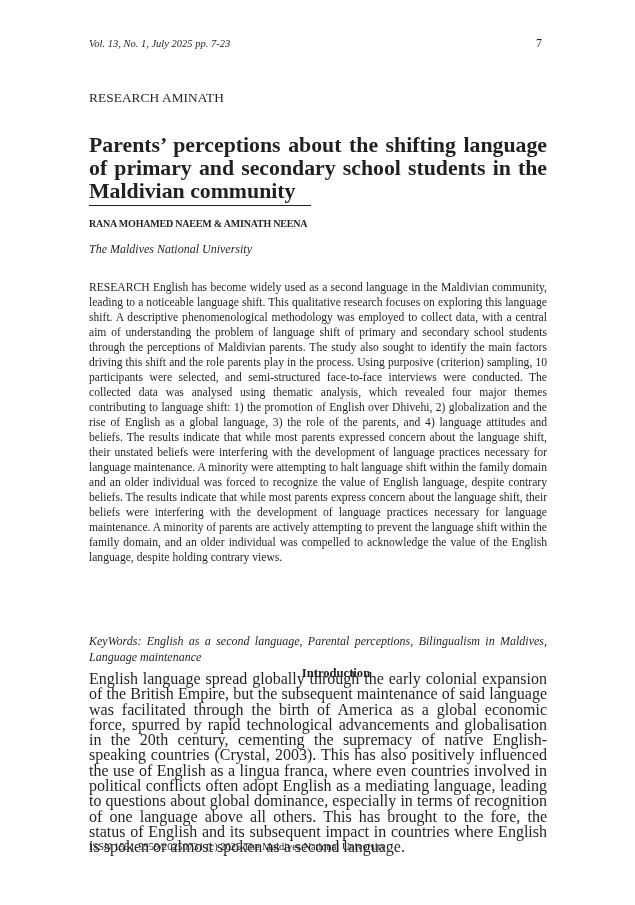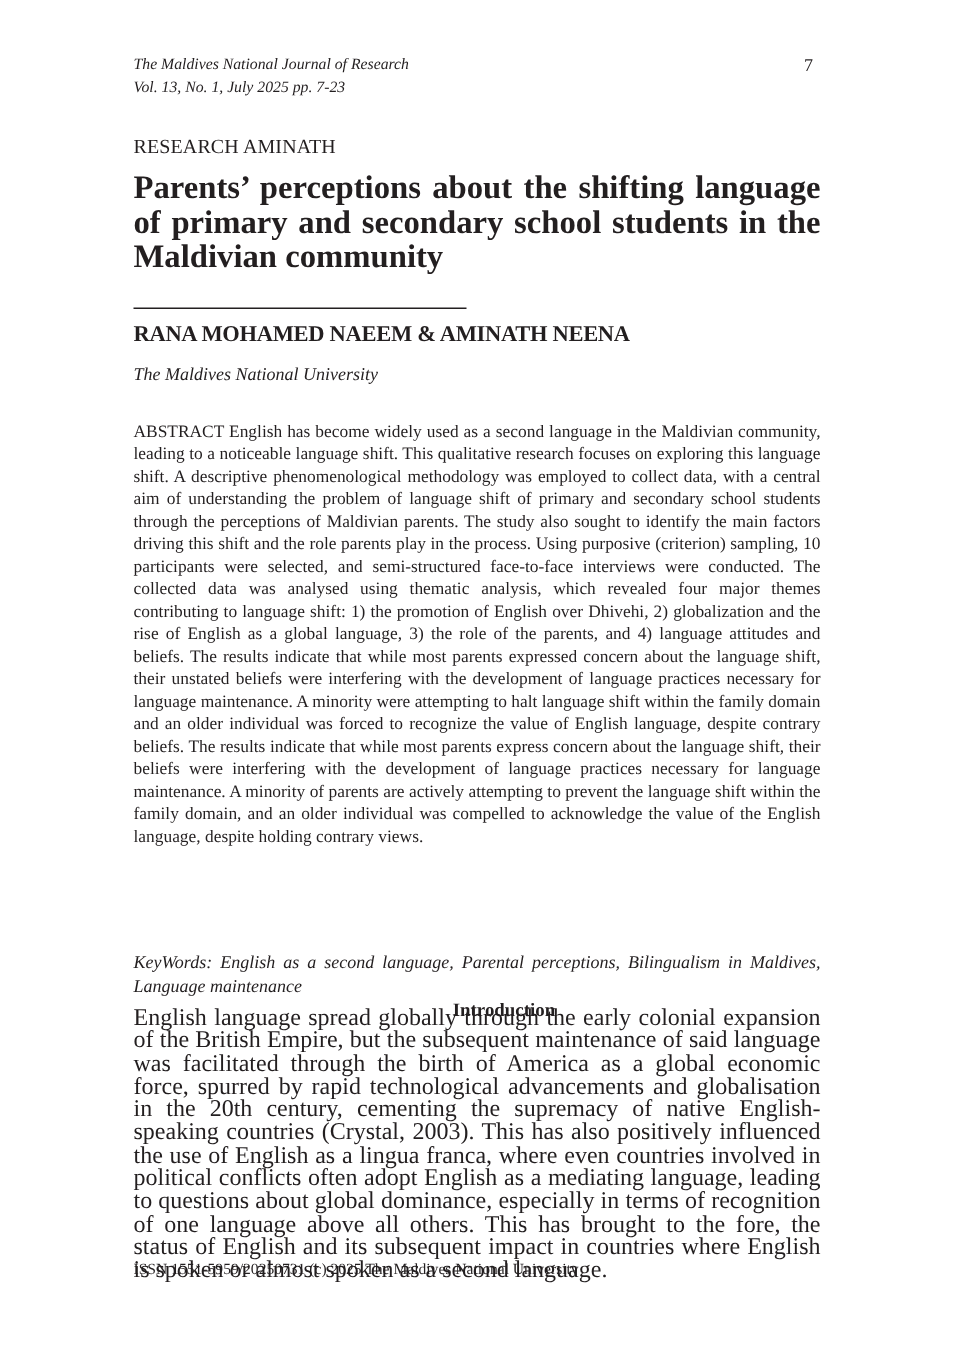--- a/index.html
+++ b/index.html
@@ -2,56 +2,55 @@
 <html><head>
 <meta charset="utf-8">
 <style>
   html, body { margin: 0; padding: 0; background: #ffffff; }
   body { width: 635px; height: 905px; position: relative; overflow: hidden;
          font-family: "Liberation Serif", "DejaVu Serif", serif; color: #231f20; }
   .abs { position: absolute; }
   .journal { left: 89px; top: 36px; font-size: 10.5px; font-style: italic; line-height: 15px; }
   .page-num { left: 536px; top: 36px; font-size: 12px; line-height: 15px; }
   .section { left: 89px; top: 90px; font-size: 13.3px; letter-spacing: 0.1px; line-height: 16px; }
-  .title { left: 89px; top: 114px; width: 458px; font-size: 21.8px; font-weight: bold;
+  .title { left: 89px; top: 134px; width: 458px; font-size: 21.8px; font-weight: bold;
            line-height: 23px; text-align: justify; text-align-last: left; }
   .title-rule { left: 89px; top: 205px; width: 222px; height: 1px; background: #231f20; }
-  .authors { left: 89px; top: 217px; font-size: 15px; font-weight: bold; line-height: 13px; letter-spacing: -0.2px; }
+  .authors { left: 89px; top: 217px; font-size: 10px; font-weight: bold; line-height: 13px; letter-spacing: -0.2px; }
   .affil { left: 89px; top: 243px; font-size: 12px; font-style: italic; line-height: 13px; }
   .abstract { left: 89px; top: 280px; width: 458px; font-size: 11.6px; line-height: 15px;
               text-align: justify; }
   .abstract .lead { font-style: normal; }
   .abstract .body { }
   .keywords { left: 89px; top: 633px; width: 458px; font-size: 12px; font-style: italic;
               line-height: 16px; text-align: justify; }
   .intro-h { left: 89px; top: 647px; width: 458px; text-align: center; font-size: 12.6px;
              font-weight: bold; line-height: 16px; }
   .intro-p { left: 89px; top: 671px; width: 458px; font-size: 16px; line-height: 15.3px;
              text-align: justify; }
   .footer { left: 89px; top: 840px; font-size: 10.4px; line-height: 13px; }
 </style>
 </head>
 <body>
 
 <div class="abs journal">
-  <div>The Maldives National Journal of Research</div>
   <div>Vol. 13, No. 1, July 2025 pp. 7-23</div>
 </div>
 <div class="abs page-num">7</div>
 
 <div class="abs section">RESEARCH AMINATH</div>
 
 <h1 class="abs title" style="margin:0">Parents’ perceptions about the shifting language of primary and secondary school students in the Maldivian community</h1>
 <div class="abs title-rule"></div>
 
 <div class="abs authors">RANA MOHAMED NAEEM &amp; AMINATH NEENA</div>
 <div class="abs affil">The Maldives National University</div>
 
 <div class="abs abstract">
-  <span class="lead">ABSTRACT </span>
+  <span class="lead">RESEARCH </span>
   <span class="body">English has become widely used as a second language in the Maldivian community, leading to a noticeable language shift. This qualitative research focuses on exploring this language shift.  A descriptive phenomenological methodology was employed to collect data, with a central aim of understanding the problem of language shift of primary and secondary school students through the perceptions of Maldivian parents. The study also sought to identify the main factors driving this shift and the role parents play in the process. Using purposive (criterion) sampling, 10 participants were selected, and semi-structured face-to-face interviews were conducted. The collected data was analysed using thematic analysis, which revealed four major themes contributing to language shift: 1) the promotion of English over Dhivehi, 2) globalization and the rise of English as a global language, 3) the role of the parents, and 4) language attitudes and beliefs. The results indicate that while most parents expressed concern about the language shift, their unstated beliefs were interfering with the development of language practices necessary for language maintenance. A minority were attempting to halt language shift within the family domain and an older individual was forced to recognize the value of English language, despite contrary beliefs. The results indicate that while most parents express concern about the language shift, their beliefs were interfering with the development of language practices necessary for language maintenance. A minority of parents are actively attempting to prevent the language shift within the family domain, and an older individual was compelled to acknowledge the value of the English language, despite holding contrary views.</span>
 </div>
 
 <div class="abs keywords">KeyWords: English as a second language, Parental perceptions, Bilingualism in Maldives, Language maintenance</div>
 
 <h2 class="abs intro-h" style="margin:18px">Introduction</h2>
 <p class="abs intro-p" style="margin:0">English language spread globally through the early colonial expansion of the British Empire, but the subsequent maintenance of said language was facilitated through the birth of America as a global economic force, spurred by rapid technological advancements and globalisation in the 20th century, cementing the supremacy of native English-speaking countries (Crystal, 2003). This has also positively influenced the use of English as a lingua franca, where even countries involved in political conflicts often adopt English as a mediating language, leading to questions about global dominance, especially in terms of recognition of one language above all others. This has brought to the fore, the status of English and its subsequent impact in countries where English is spoken or almost spoken as a second language.</p>
 
 <div class="abs footer">ISSN 1551-5959/20250731 (c) 2025 The Maldives National University</div>
 

